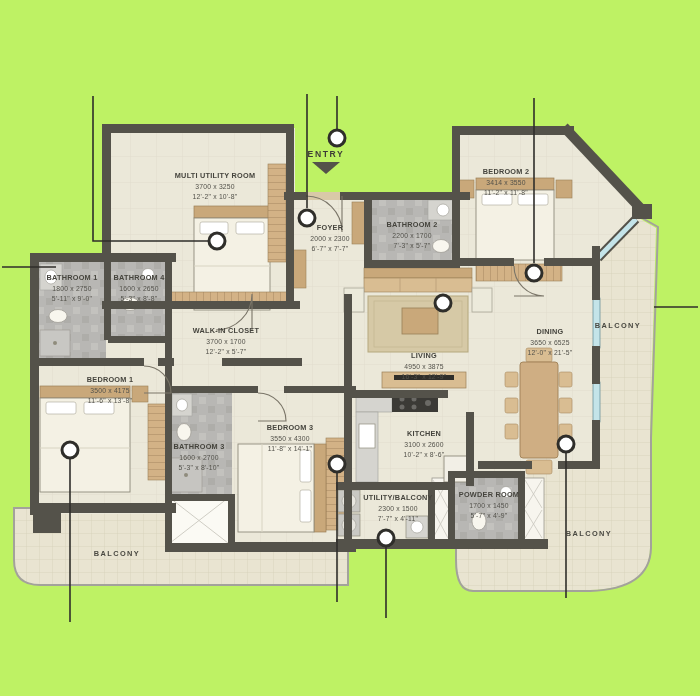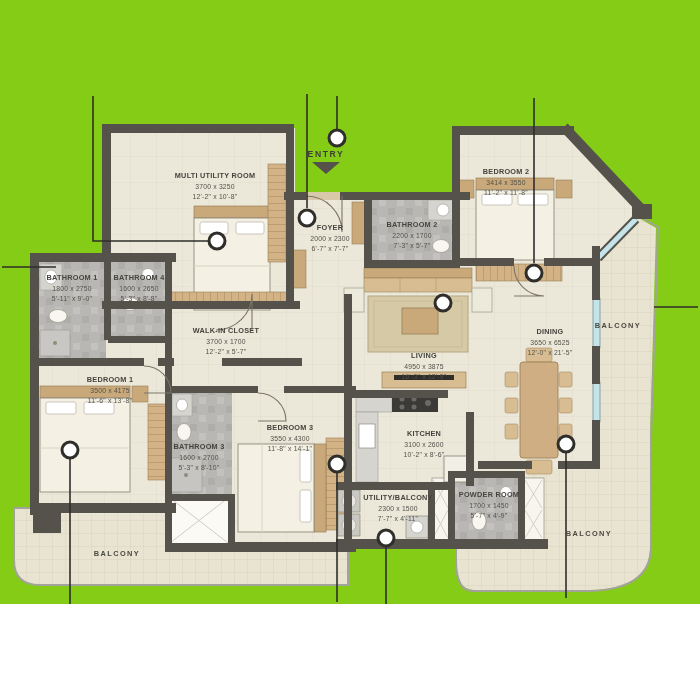--- a/index.html
+++ b/index.html
@@ -1,16 +1,16 @@
 <!DOCTYPE html>
 <html><head>
 <meta charset="utf-8">
 <style>
   html,body{margin:0;padding:0;background:#ffffff;}
-  #stage{position:relative;width:700px;height:604px;background:#84cc16;overflow:hidden;
+  #stage{position:relative;width:700px;height:696px;background:#bef264;overflow:hidden;
          font-family:"Liberation Sans",sans-serif;}
   svg{position:absolute;left:0;top:0;}
   text{text-anchor:middle;}
   .rn{font:700 7.3px "Liberation Sans",sans-serif;fill:#45443d;letter-spacing:.25px;}
   .rd{font:6.8px "Liberation Sans",sans-serif;fill:#52514a;letter-spacing:.2px;}
   .bl{font:700 7.4px "Liberation Sans",sans-serif;fill:#4a4942;letter-spacing:1.4px;}
   .en{font:700 8.6px "Liberation Sans",sans-serif;fill:#3e3d37;letter-spacing:1.6px;}
 </style>
 </head>
 <body>

